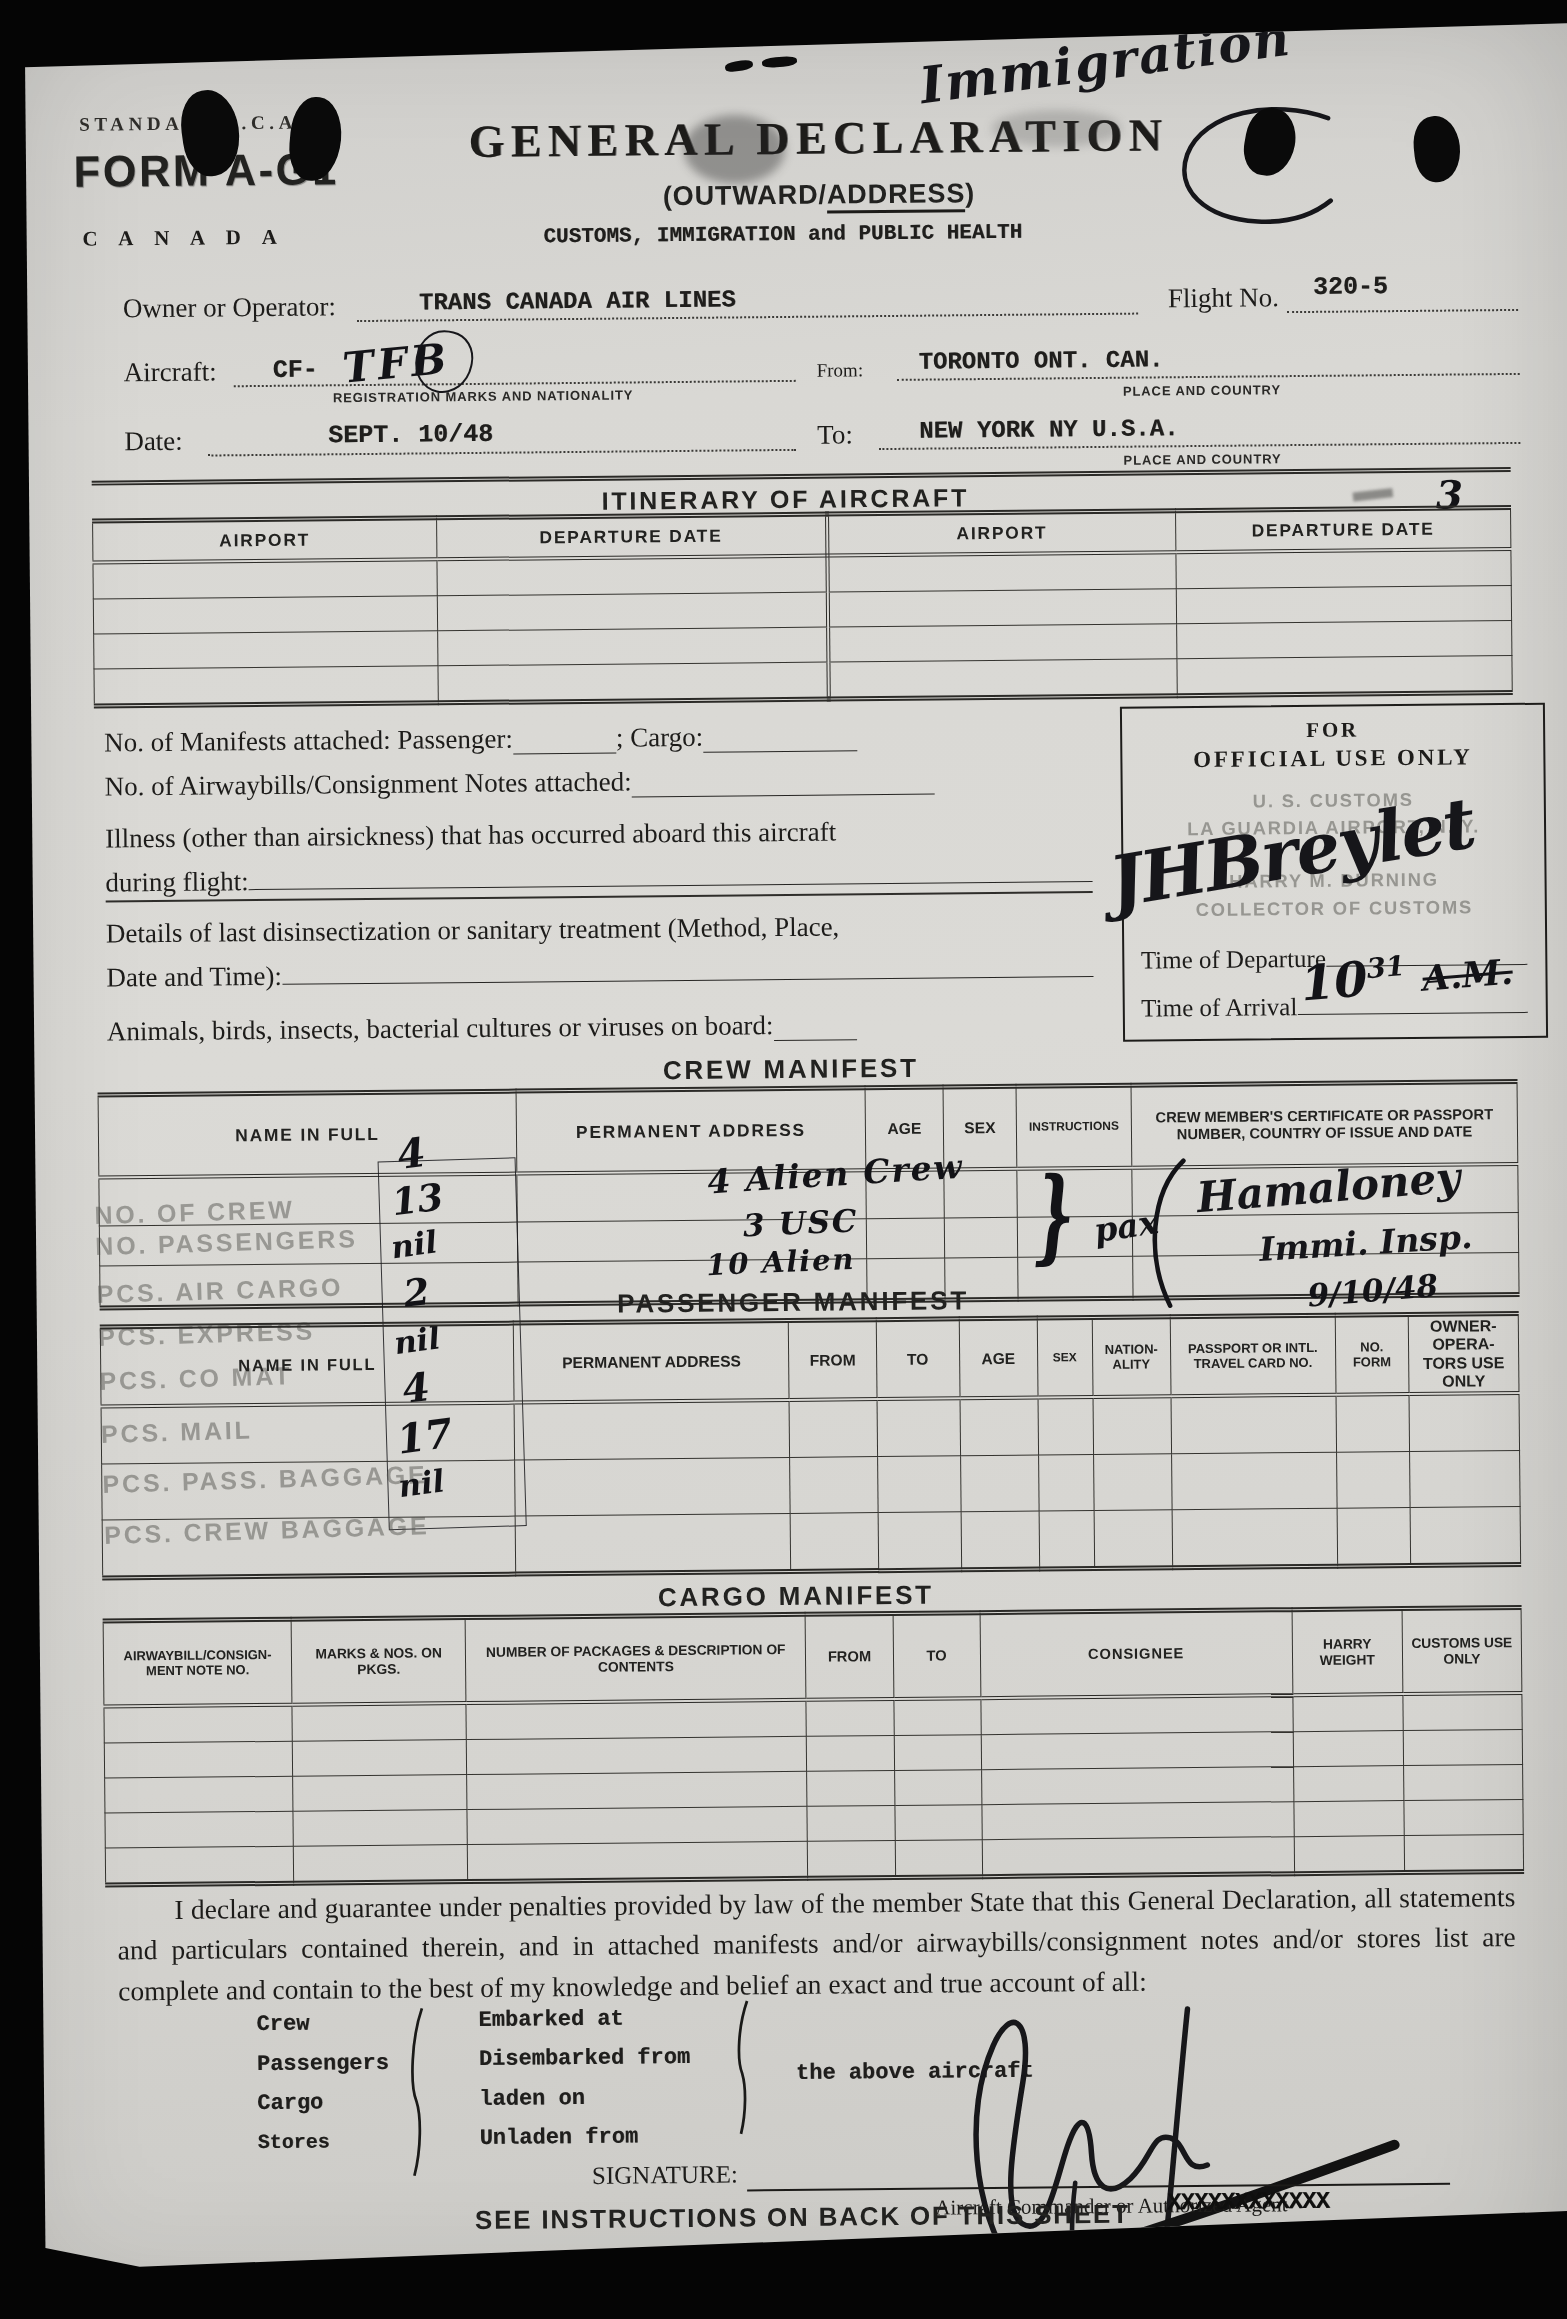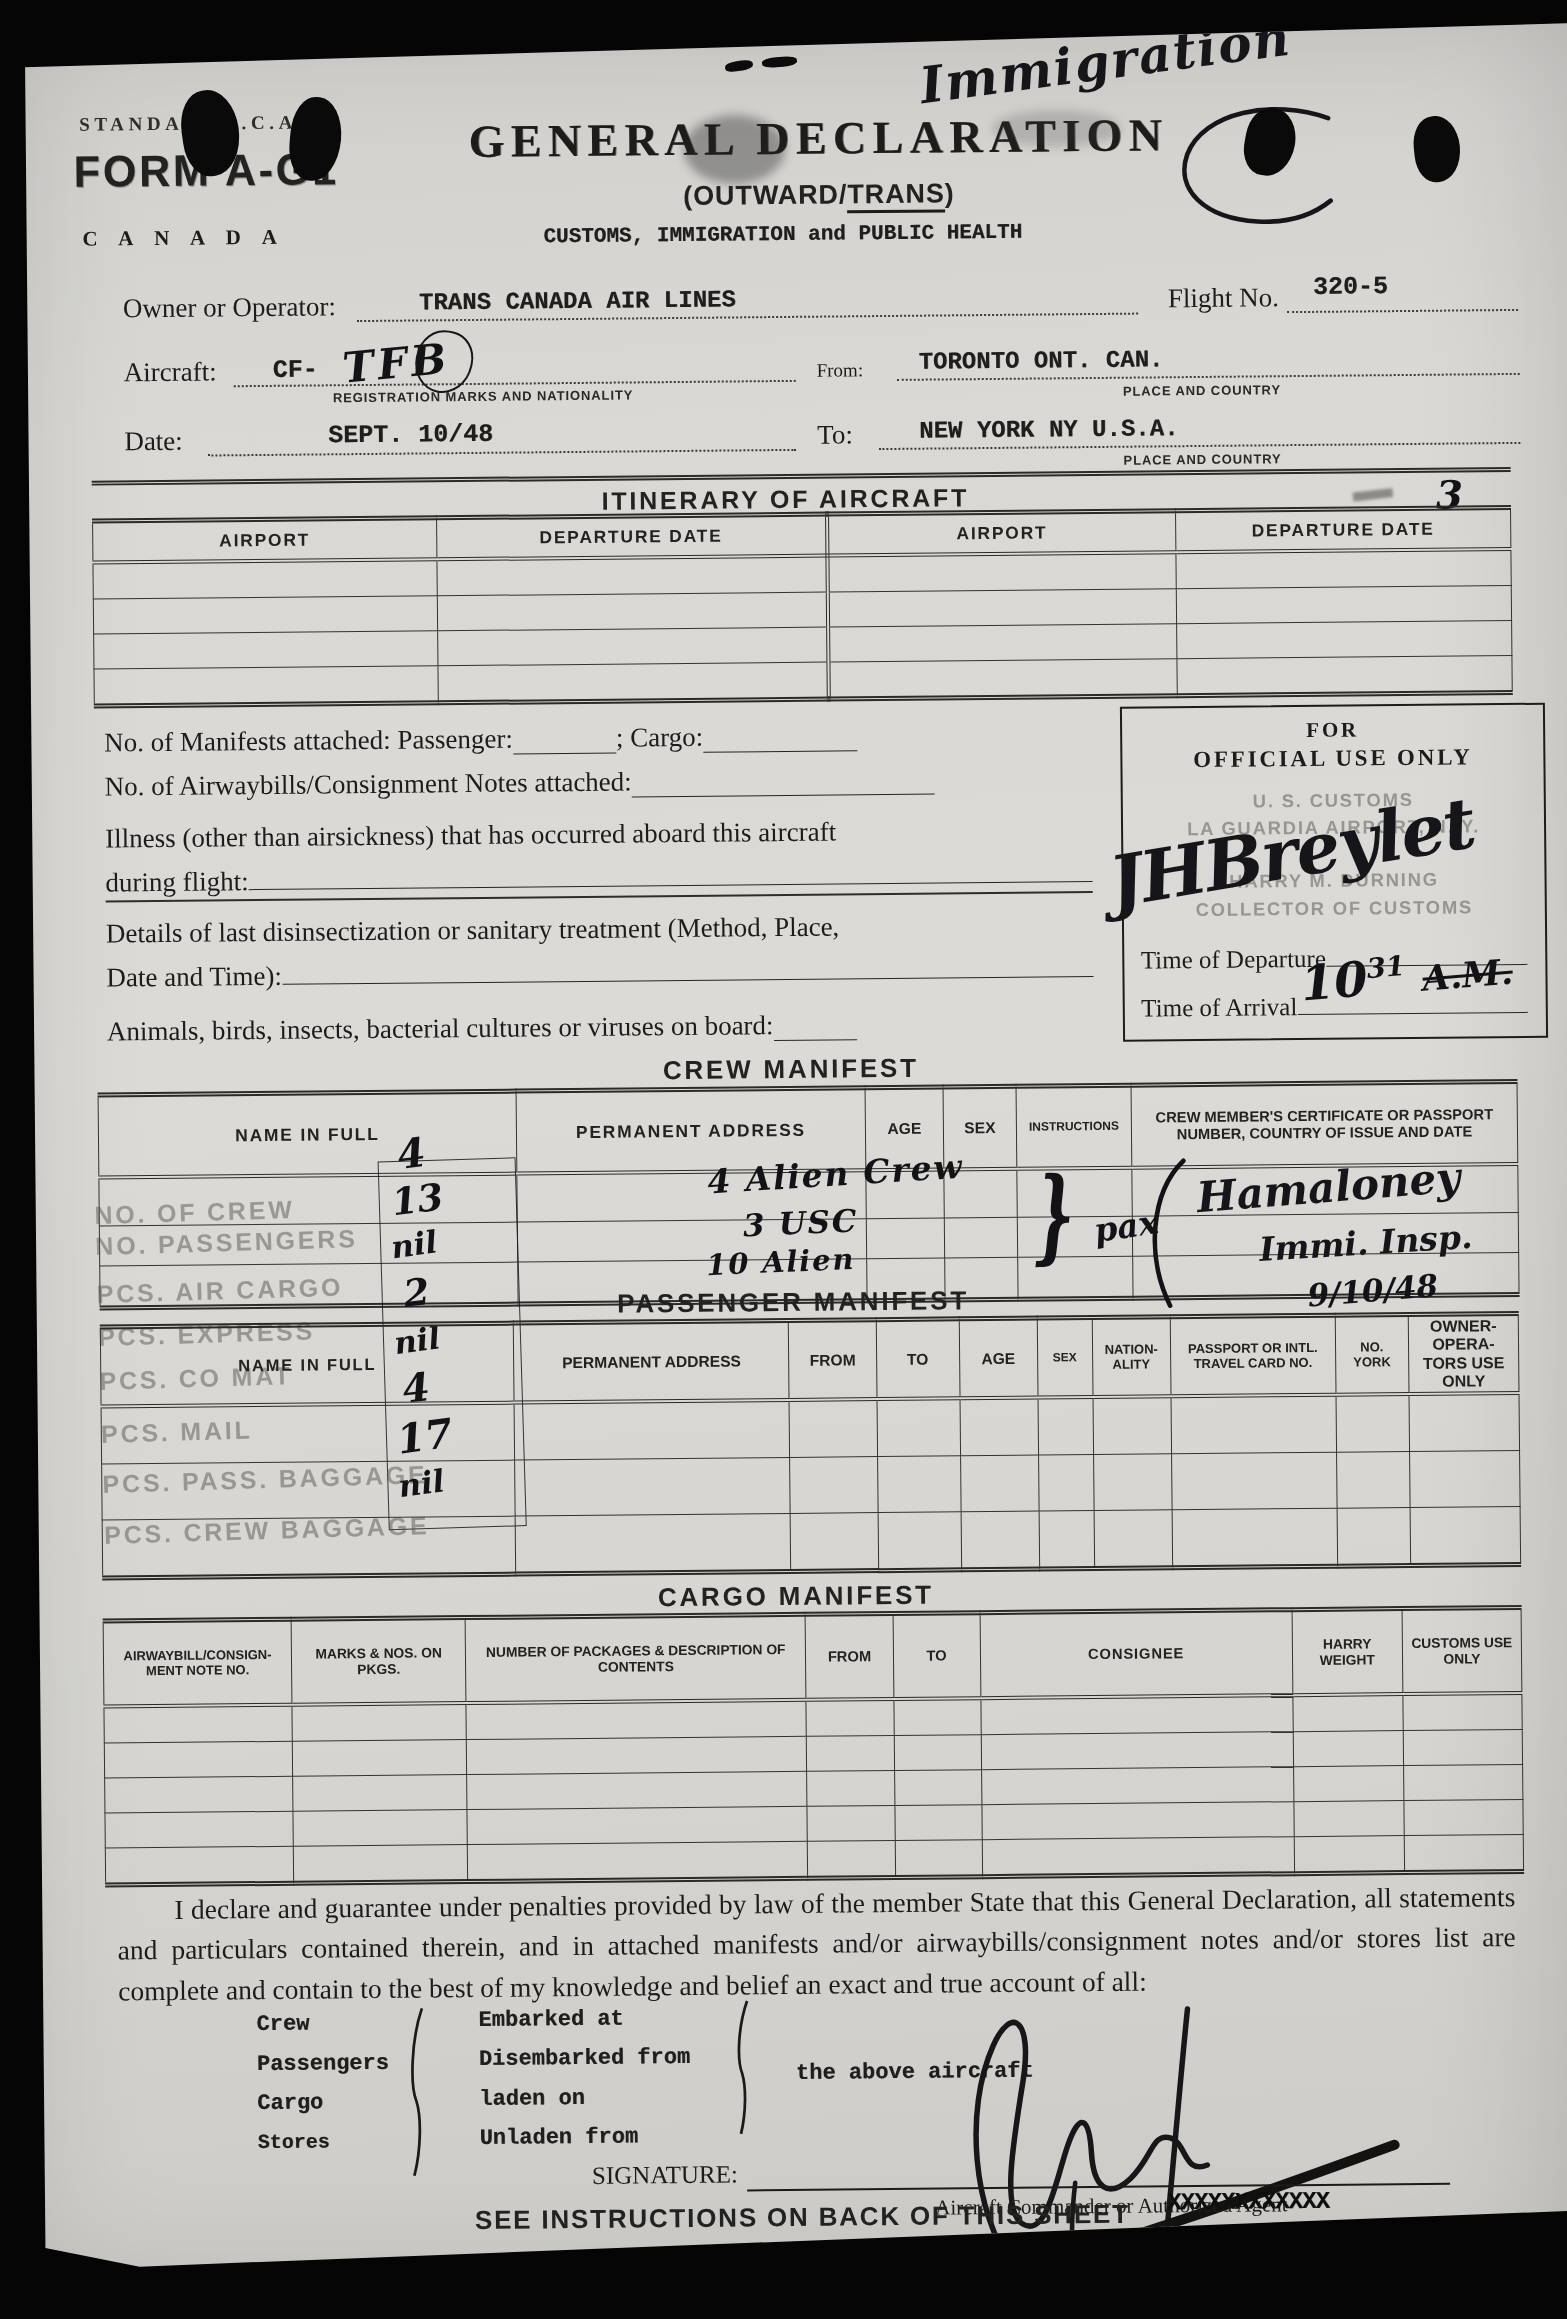--- a/index.html
+++ b/index.html
@@ -37,21 +37,21 @@
 
 <div id="page">
  <div id="paper">
   <div id="content">
 
    <div class="abs serif" style="left:87px;top:107px;font-weight:700;font-size:19px;letter-spacing:4.6px;color:#2e2d2a;">STANDARD I.C.A.O.</div>
    <div class="abs sans" style="left:81px;top:140px;font-size:44px;letter-spacing:2.8px;transform:scaleX(.98);transform-origin:left;text-shadow:0.9px 0.9px 0.9px rgba(20,20,20,.4);">FORM A-G1</div>
    <div class="abs serif" style="left:89px;top:220px;font-weight:700;font-size:21px;letter-spacing:8.3px;">C A N A D A</div>
 
    <div class="abs serif" style="left:422px;top:112px;width:808px;text-align:center;font-weight:700;font-size:46px;letter-spacing:6.4px;text-shadow:0.9px 0 0 rgba(15,15,15,.5);">GENERAL DECLARATION</div>
-   <div class="abs sans" style="left:422px;top:180px;width:808px;text-align:center;font-size:27px;letter-spacing:0.9px;"><span>(OUTWARD/</span><span style="border-bottom:3.7px solid #1c1b19;padding-bottom:0.9px;">TRANS</span><span>)</span></div>
+   <div class="abs sans" style="left:422px;top:180px;width:808px;text-align:center;font-size:27px;letter-spacing:0.9px;"><span>(OUTWARD/</span><span style="border-bottom:3.7px solid #1c1b19;padding-bottom:0.9px;">ADDRESS</span><span>)</span></div>
    <div class="abs tw" style="left:404px;top:223px;width:771px;text-align:center;font-size:21px;">CUSTOMS, IMMIGRATION and PUBLIC HEALTH</div>
 
    <div class="abs script" style="left:927px;top:35px;font-size:50px;font-weight:700;transform:rotate(-7deg);letter-spacing:1.8px;">Immigration</div>
    <svg class="abs" style="left:1180px;top:103px;" width="165" height="138" viewBox="0 0 180 150">
      <path d="M170 22 C110 0 34 14 16 60 C2 98 34 130 92 134 C124 136 152 128 172 112" stroke="#16161a" stroke-width="5" fill="none" stroke-linecap="round"></path>
    </svg>
 
    <div class="fieldrow" style="left:129px;top:278px;width:1396px;">
      <span class="abs serif" style="left:0;bottom:1.8px;font-size:27px;">Owner or Operator:</span>
      <span class="dot" style="left:234px;width:781px;"></span>
@@ -265,21 +265,21 @@
      <thead>
        <tr>
          <th style="height:75px;font-size:16.5px;letter-spacing:1.8px;">NAME IN FULL</th>
          <th style="font-size:15.6px;">PERMANENT ADDRESS</th>
          <th style="font-size:15.6px;">FROM</th>
          <th style="font-size:15.6px;">TO</th>
          <th style="font-size:15.6px;">AGE</th>
          <th style="font-size:12px;">SEX</th>
          <th style="font-size:13px;">NATION-ALITY</th>
          <th style="font-size:13px;">PASSPORT OR INTL. TRAVEL CARD NO.</th>
-         <th style="font-size:13px;">NO. YORK</th>
+         <th style="font-size:13px;">NO. FORM</th>
          <th style="font-size:16px;">OWNER-OPERA-TORS USE ONLY</th>
        </tr>
      </thead>
      <tbody>
        <tr>
               <td style="height:55px"></td>
               <td></td>
               <td></td>
               <td></td>
               <td></td>

